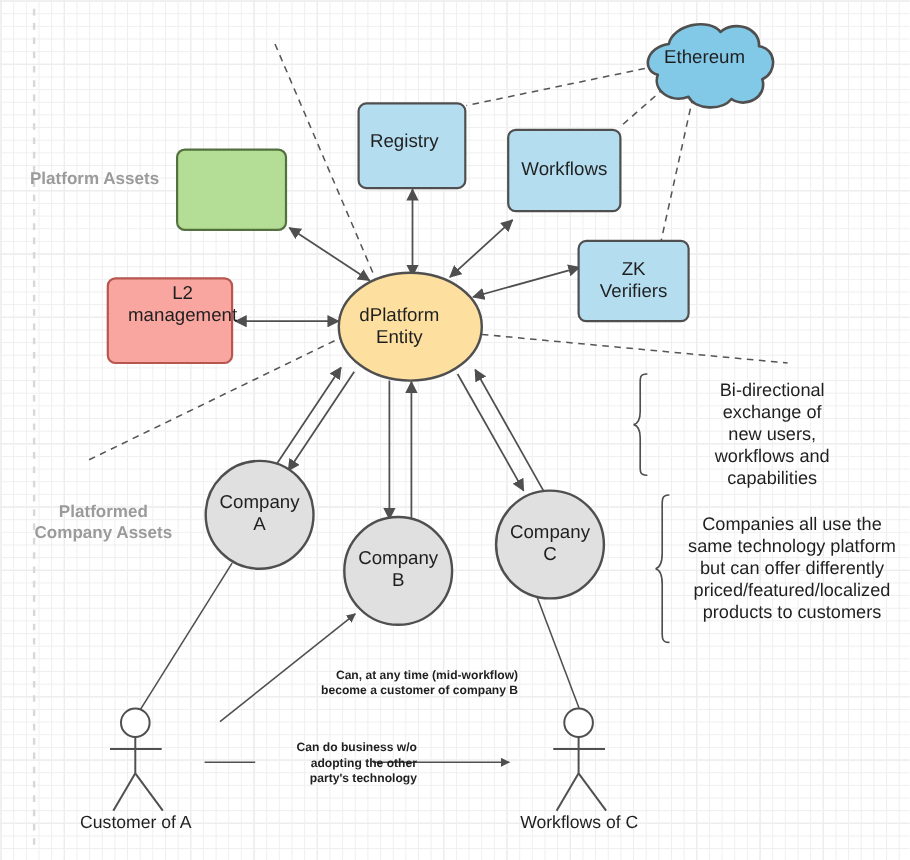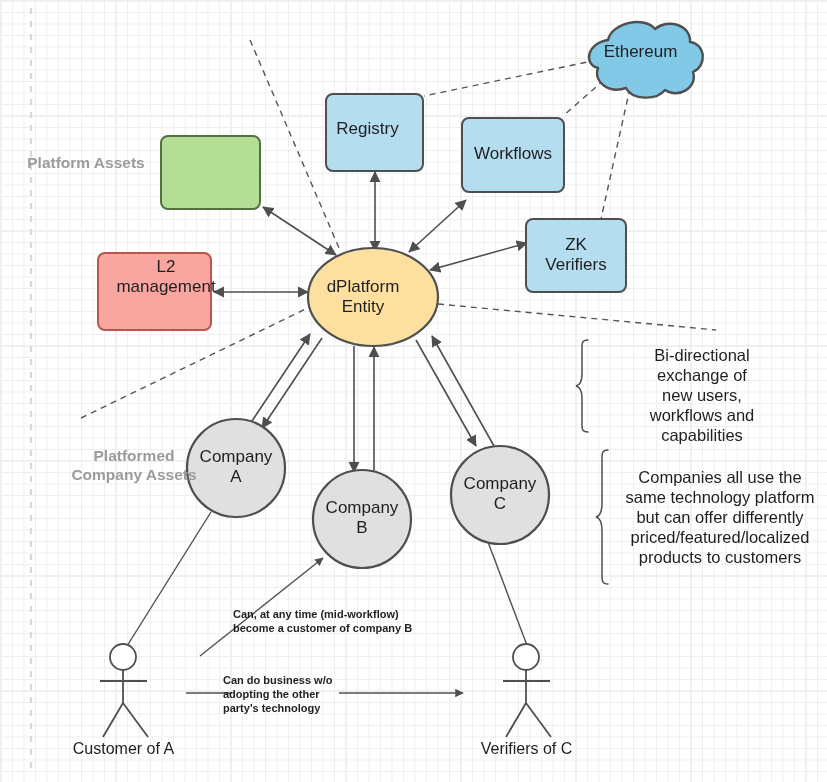--- a/index.html
+++ b/index.html
@@ -52,27 +52,28 @@
     position: absolute;
     text-align: center;
     color: #1f1f1f;
     font-size: 16.5px;
     line-height: 20px;
     font-family: "Liberation Sans", sans-serif;
     white-space: pre-line;
   }
   .edge-note {
     position: absolute;
-    text-align: left;
+    text-align: right;
     color: #1f1f1f;
     font-size: 11px;
     font-weight: bold;
     line-height: 14px;
     font-family: "Liberation Sans", sans-serif;
     white-space: pre-line;
+    padding-left: 28px;
   }
   .actor-label {
     position: absolute;
     text-align: center;
     color: #1f1f1f;
     font-size: 16px;
     font-family: "Liberation Sans", sans-serif;
     white-space: nowrap;
   }
 </style>
@@ -186,21 +187,21 @@
       <line x1="526" y1="670" x2="526" y2="703" stroke="#4f4f4f" stroke-width="1.8"></line>
       <line x1="503" y1="681" x2="550" y2="681" stroke="#4f4f4f" stroke-width="1.8"></line>
       <line x1="526" y1="703" x2="506" y2="737" stroke="#4f4f4f" stroke-width="1.8"></line>
       <line x1="526" y1="703" x2="551" y2="737" stroke="#4f4f4f" stroke-width="1.8"></line>
     </g>
   </svg>
 
   <div class="region-label" style="left:22px; top:117px; width:128px;margin-top:36px;">Platform Assets</div>
 
 
-  <div class="region-label" style="left:14px; top:446px; width:160px;padding-left:40px;">Platformed
+  <div class="region-label" style="left:14px; top:456px; width:160px;">Platformed
 Company Assets</div>
 
 
   <div class="node-label" style="left:98px; top:257px; width:136px;">L2
 management</div>
 
   <div class="node-label" style="left:326px; top:119px; width:83px;">Registry</div>
 
   <div class="node-label" style="left:462px; top:144px; width:102px;">Workflows</div>
 
@@ -235,15 +236,15 @@
 
   <div class="edge-note" style="left:233px; top:607px; width:210px;">Can, at any time (mid-workflow)
 become a customer of company B</div>
 
   <div class="edge-note" style="left:223px; top:673px; width:128px;">Can do business w/o
 adopting the other
 party's technology</div>
 
   <div class="actor-label" style="left:58px; top:740px; width:131px;">Customer of A</div>
 
-  <div class="actor-label" style="left:461px; top:740px; width:131px;">Verifiers of C</div>
+  <div class="actor-label" style="left:461px; top:740px; width:131px;">Workflows of C</div>
 
 </div>
 
 </body></html>

